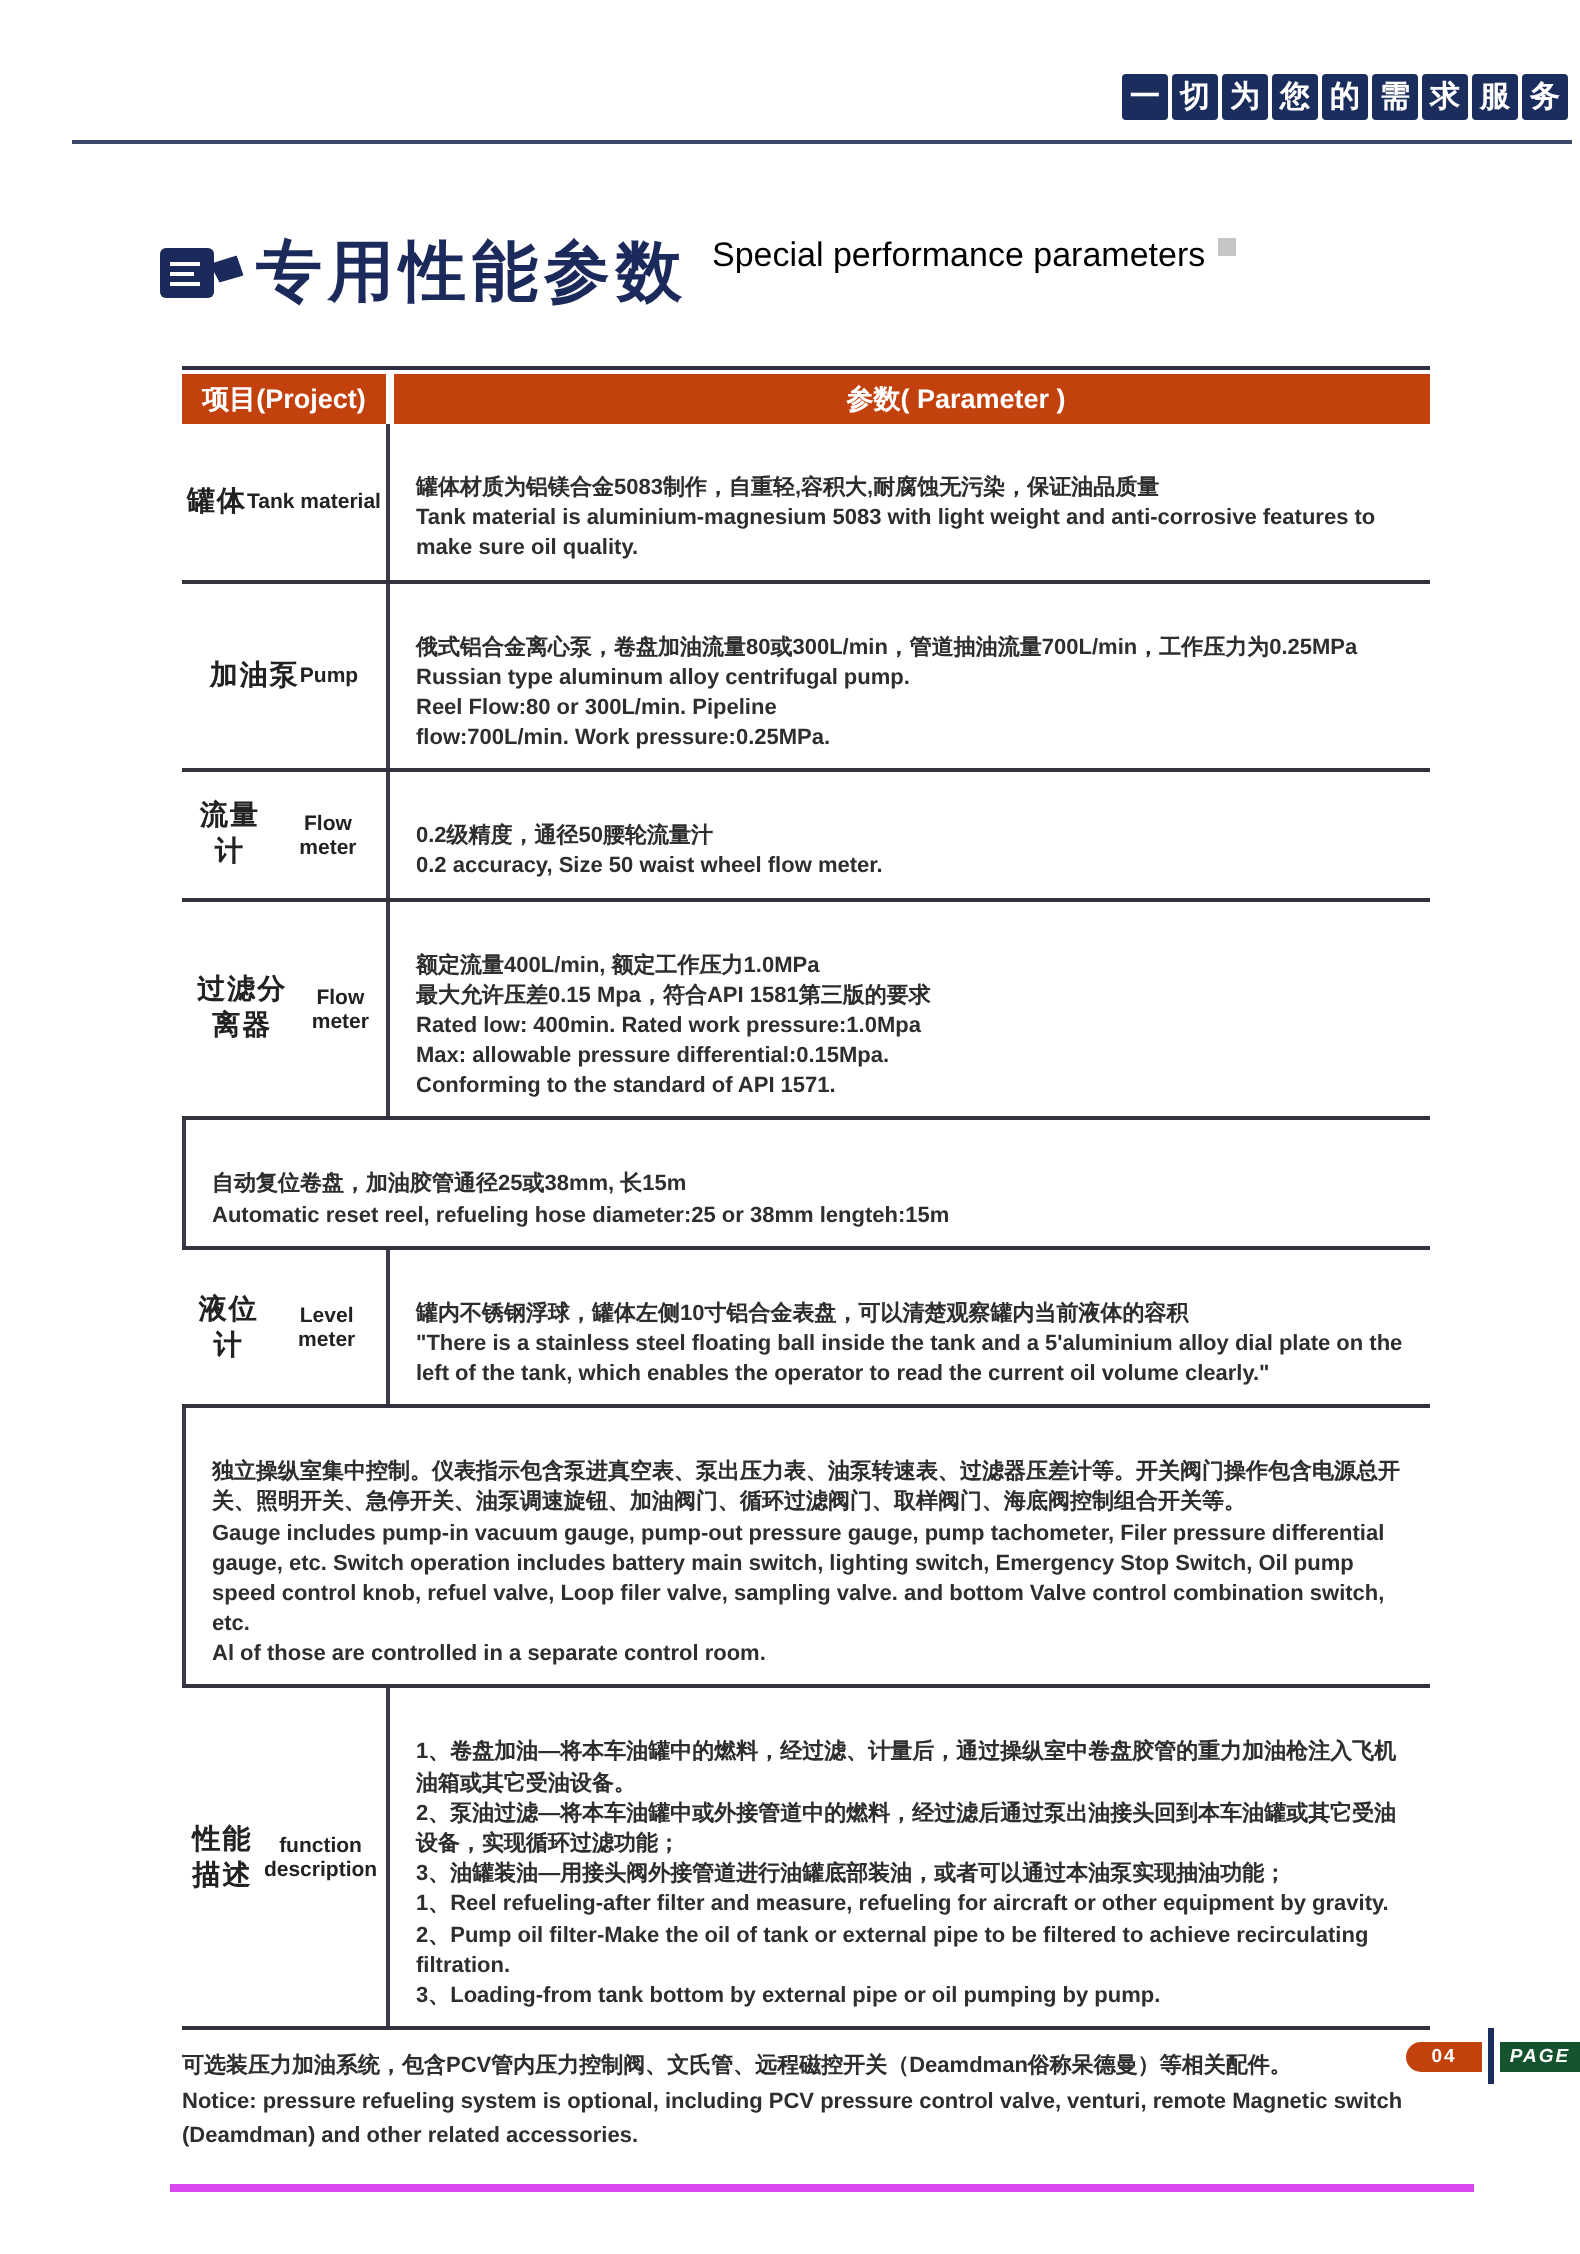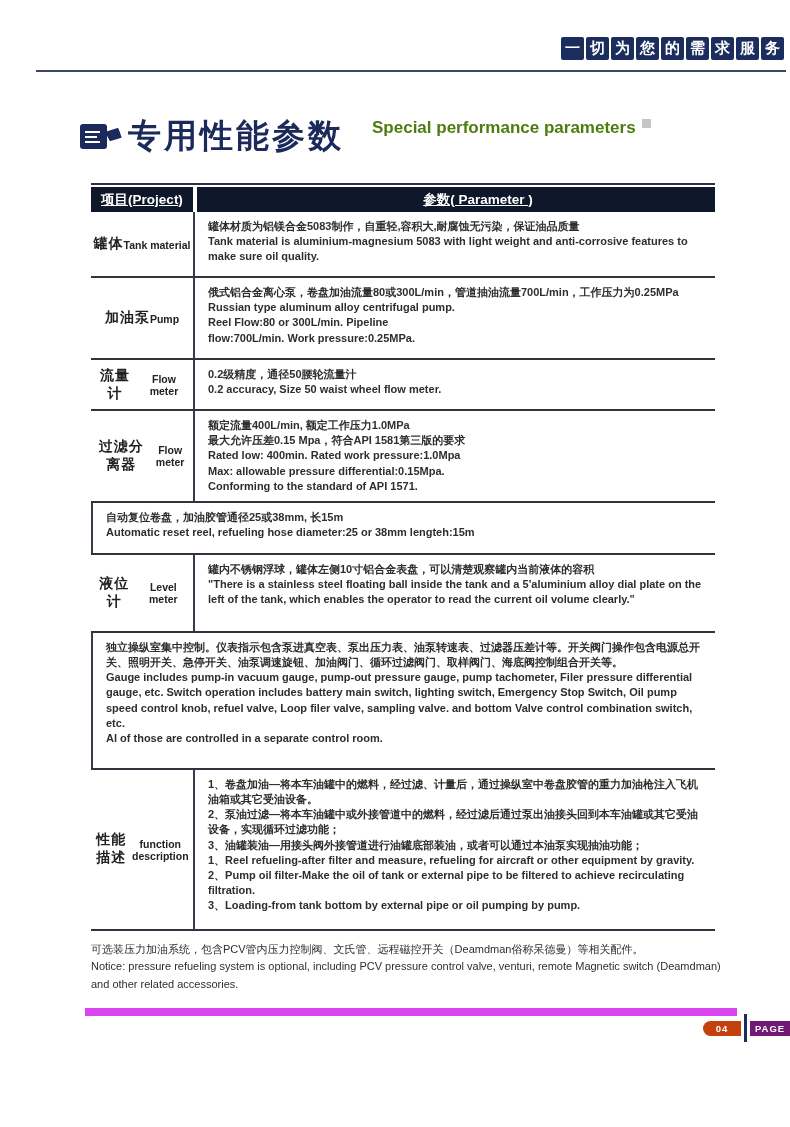--- a/index.html
+++ b/index.html
@@ -24,51 +24,51 @@
   }
   .title-icon .book i{display:block;height:2px;background:#ffffff;}
   .title-icon .book i:nth-child(1){width:15px;}
   .title-icon .book i:nth-child(2){width:12px;}
   .title-icon .book i:nth-child(3){width:15px;}
   .title-icon .flag{
     position:absolute;right:1px;top:9px;width:14px;height:13px;background:#1b2a5b;
     transform:rotate(-28deg);clip-path:polygon(0 0,100% 20%,88% 100%,0 80%);
   }
   .title-zh{font-size:33px;font-weight:bold;color:#1b2a5b;letter-spacing:3px;line-height:1;}
-  .title-en{font-size:17px;font-weight:bold;color:#4d7c0f;margin-left:28px;line-height:1;padding-bottom:3px;white-space:nowrap;}
+  .title-en{font-size:17px;font-weight:normal;color:#000000;margin-left:12px;line-height:1;padding-bottom:3px;white-space:nowrap;}
   .title-sq{width:9px;height:9px;background:#c6c6c6;margin-left:6px;margin-bottom:5px;}
 
   
   .spec{position:absolute;top:183px;left:91px;width:624px;border-top:2px solid #2f2f44;padding-top:2px;}
   .thead{display:flex;gap:4px;}
-  .th{background:#0f172a;color:#ffffff;font-weight:bold;font-size:13.5px;height:25px;
-      display:flex;align-items:center;justify-content:center;text-decoration:underline;}
+  .th{background:#c2410c;color:#ffffff;font-weight:bold;font-size:13.5px;height:25px;
+      display:flex;align-items:center;justify-content:center;}
   .th-project{width:102px;}
   .th-param{flex:1;padding-left:44px;}
   .row{display:flex;border-bottom:2px solid #33333f;}
   .cell-label{width:102px;display:flex;flex-direction:row;align-items:center;justify-content:center;
       text-align:center;padding:4px 2px;box-sizing:border-box;}
   .cell-label .zh{font-size:14px;font-weight:bold;color:#222222;letter-spacing:1px;}
   .cell-label .en{font-size:10.5px;font-weight:bold;color:#222222;margin-top:1px;}
-  .cell-param{flex:1;border-left:2px solid #3a3a48;padding:7px 8px 7px 13px;
+  .cell-param{flex:1;border-left:2px solid #3a3a48;padding:25px 8px 7px 13px;
       font-size:11px;font-weight:bold;color:#2e2e2e;line-height:1.38;white-space:pre-line;box-sizing:border-box;}
 
   
   .notice{
-    border-bottom:8px solid #d946ef;margin-left:-6px;width:652px;box-sizing:border-box;
-    padding:10px 6px 14px 6px;font-size:11px;font-weight:normal;color:#2e2e2e;line-height:1.6;white-space:pre-line;
+    border-bottom:4px solid #d946ef;margin-left:-6px;width:652px;box-sizing:border-box;
+    padding:10px 6px 14px 6px;font-size:11px;font-weight:bold;color:#2e2e2e;line-height:1.6;white-space:pre-line;
   }
 
   
   .page-badge{position:absolute;top:1014px;right:0;display:flex;align-items:center;height:28px;}
   .badge-num{width:38px;height:15px;background:#c2410c;border-radius:8px 0 0 8px;color:#ffffff;
       font-weight:bold;font-size:9.5px;display:flex;align-items:center;justify-content:center;letter-spacing:1px;}
   .badge-bar{width:3px;height:28px;background:#1b2d5c;margin:0 3px;}
-  .badge-label{width:40px;height:15px;background:#701a75;color:#ffffff;font-weight:bold;font-size:9.5px;
-      display:flex;align-items:center;justify-content:center;letter-spacing:1px;}
+  .badge-label{width:40px;height:15px;background:#14532d;color:#ffffff;font-weight:bold;font-size:9.5px;
+      display:flex;align-items:center;justify-content:center;letter-spacing:1px;font-style:italic;}
 </style>
 </head>
 <body>
 
 <div class="page">
 
   <div class="banner">
     <span class="tile">一</span>
     <span class="tile">切</span>
     <span class="tile">为</span>

